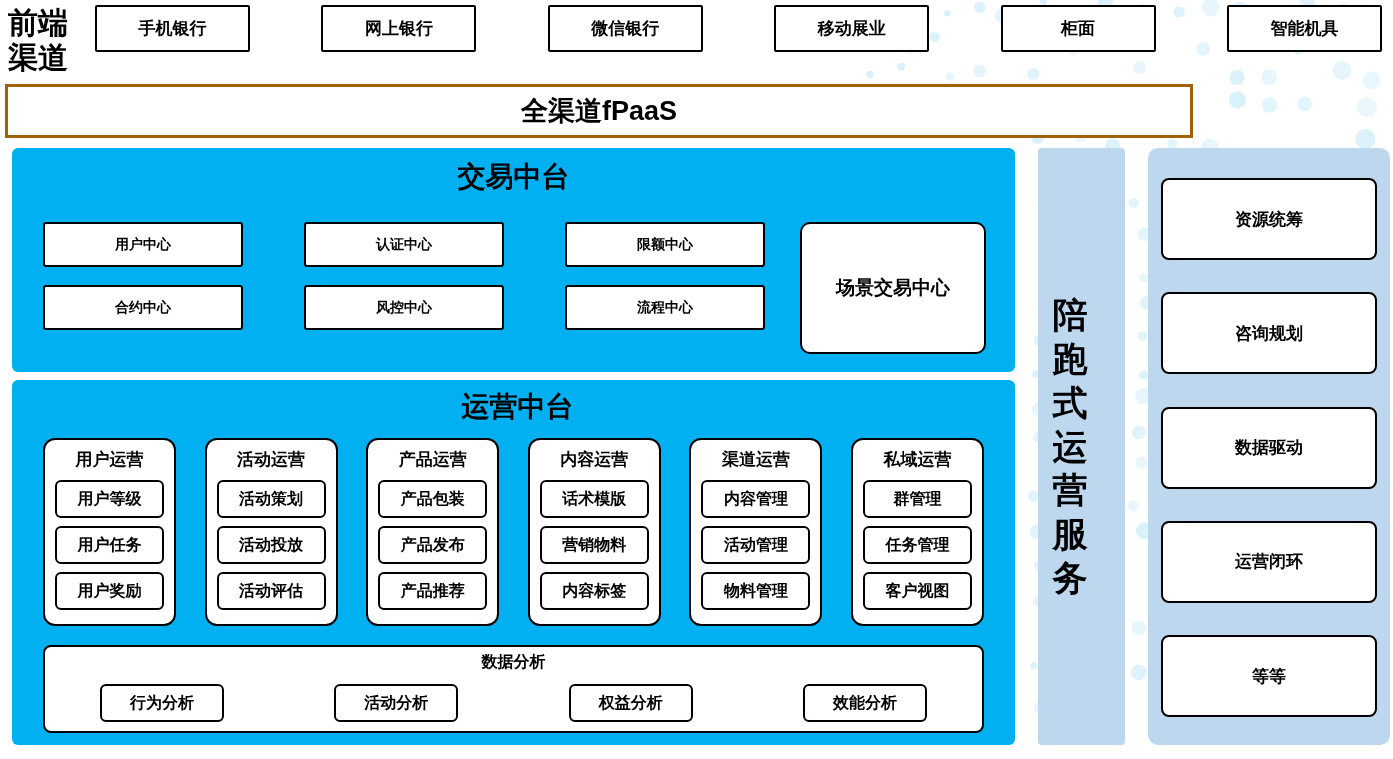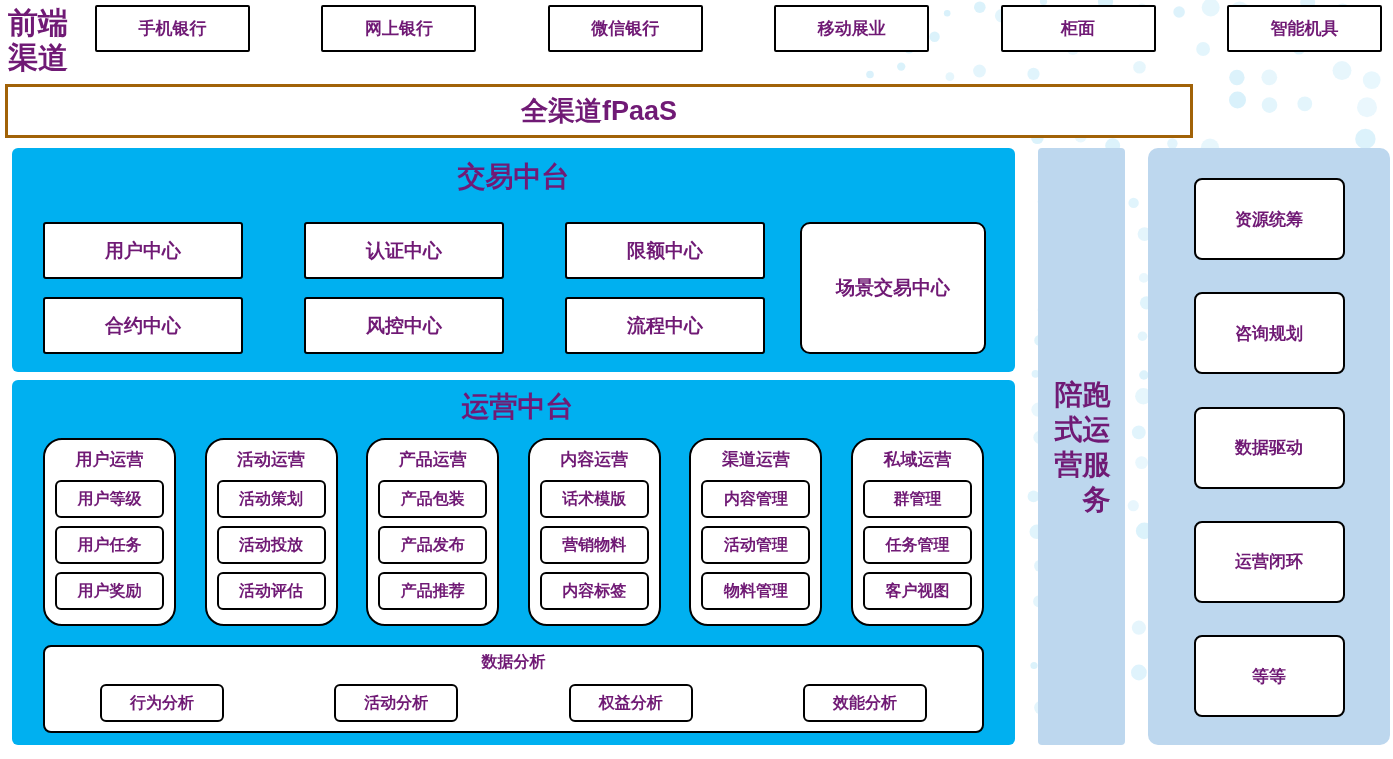--- a/index.html
+++ b/index.html
@@ -1,17 +1,17 @@
 <!DOCTYPE html>
 <html><head>
 <meta charset="utf-8">
 <style>
   html,body{margin:0;padding:0;background:#fff;}
   .canvas{position:relative;width:1393px;height:759px;background:#ffffff;overflow:hidden;
-          font-family:"Liberation Sans","DejaVu Sans",sans-serif;color:#701a75;}
+          font-family:"Liberation Sans","DejaVu Sans",sans-serif;color:#000000;}
   .layer{position:absolute;z-index:1;box-sizing:border-box;}
   #dots{position:absolute;left:0;top:0;z-index:0;}
 
   
   .front-label{left:8px;top:6px;width:70px;font-family:"Liberation Serif","DejaVu Serif",serif;
                font-weight:700;font-size:30px;line-height:1.15;}
 
   
   .channels-row{left:95px;top:5px;width:1287px;display:flex;justify-content:space-between;}
   .channel-box{width:155px;height:47px;background:#fff;border:2px solid #000;border-radius:2px;
@@ -23,50 +23,50 @@
 
   
   .cyan-block{background:#00b0f0;border-radius:6px;}
   .block-title{position:absolute;left:0;right:0;text-align:center;
                font-family:"Liberation Serif","DejaVu Serif",serif;font-weight:700;font-size:28px;}
 
   .trade-block{left:12px;top:148px;width:1003px;height:224px;}
   .trade-title{top:10px;}
   .centers-row{position:absolute;left:31px;top:74px;width:722px;display:flex;flex-wrap:wrap;
                justify-content:space-between;row-gap:18px;}
-  .center-box{width:200px;height:57px;background:#fff;border:2px solid #000;border-radius:3px;
-              display:flex;align-items:center;justify-content:center;font-size:19px;font-weight:600;box-sizing:border-box;}
+  .center-box{width:200px;height:45px;background:#fff;border:2px solid #000;border-radius:3px;
+              display:flex;align-items:center;justify-content:center;font-size:14px;font-weight:600;box-sizing:border-box;}
   .scene-box{position:absolute;left:788px;top:74px;width:186px;height:132px;background:#fff;border:2px solid #000;
              border-radius:10px;display:flex;align-items:center;justify-content:center;font-size:19px;font-weight:600;box-sizing:border-box;}
 
   .ops-block{left:12px;top:380px;width:1003px;height:365px;}
   .ops-title{top:8px;margin-left:8px;}
   .groups-row{position:absolute;left:31px;top:58px;width:941px;display:flex;justify-content:space-between;}
-  .group{width:133px;height:188px;background:#fff;border:2px solid #000;border-radius:19px;
+  .group{width:133px;height:188px;background:#fff;border:2px solid #000;border-radius:12px;
          display:flex;flex-direction:column;align-items:center;padding-top:8px;box-sizing:border-box;}
   .group-title{font-size:17px;font-weight:600;height:24px;line-height:24px;}
   .group-box{width:109px;height:38px;margin-top:8px;background:#fff;border:2px solid #000;border-radius:6px;
              display:flex;align-items:center;justify-content:center;font-size:16px;font-weight:600;box-sizing:border-box;}
 
   .analysis-box{position:absolute;left:31px;top:265px;width:941px;height:88px;background:#fff;
                 border:2px solid #000;border-radius:8px;box-sizing:border-box;}
   .analysis-title{text-align:center;margin-top:5px;font-size:16px;font-weight:600;}
   .analysis-row{position:absolute;left:55px;right:55px;top:37px;display:flex;justify-content:space-between;}
   .analysis-item{width:124px;height:38px;background:#fff;border:2px solid #000;border-radius:6px;
                  display:flex;align-items:center;justify-content:center;font-size:16px;font-weight:700;box-sizing:border-box;}
 
   
   .side-bar{left:1038px;top:148px;width:87px;height:597px;background:#bdd7ee;border-radius:4px;
             display:flex;align-items:center;justify-content:center;}
-  .side-bar-text{width:58px;font-size:28px;font-weight:700;line-height:1.25;text-align:right;}
+  .side-bar-text{width:58px;font-size:35px;font-weight:700;line-height:1.25;text-align:left;}
 
   .right-panel{left:1148px;top:148px;width:242px;height:597px;background:#bdd7ee;border-radius:10px;
                display:flex;flex-direction:column;align-items:center;justify-content:space-between;
                padding:30px 0 28px 0;box-sizing:border-box;}
-  .panel-box{width:151px;height:82px;background:#fff;border:2px solid #000;border-radius:8px;
+  .panel-box{width:216px;height:82px;background:#fff;border:2px solid #000;border-radius:8px;
              display:flex;align-items:center;justify-content:center;font-size:17px;font-weight:600;box-sizing:border-box;}
   .panel-box.bold{font-weight:800;}
 </style>
 </head>
 <body>
 
 <div class="canvas">
 
   <svg id="dots" width="1393" height="759">
       <circle cx="914.2" cy="15.4" r="6.1" fill="#d9f1fb" opacity="0.93"></circle>

